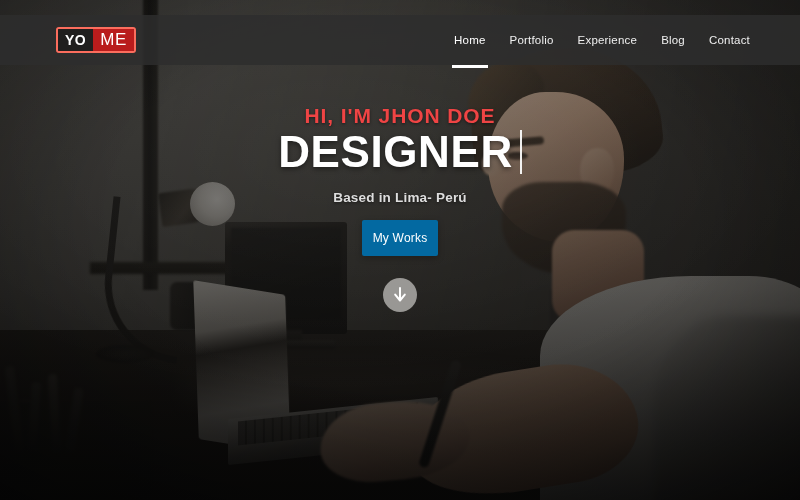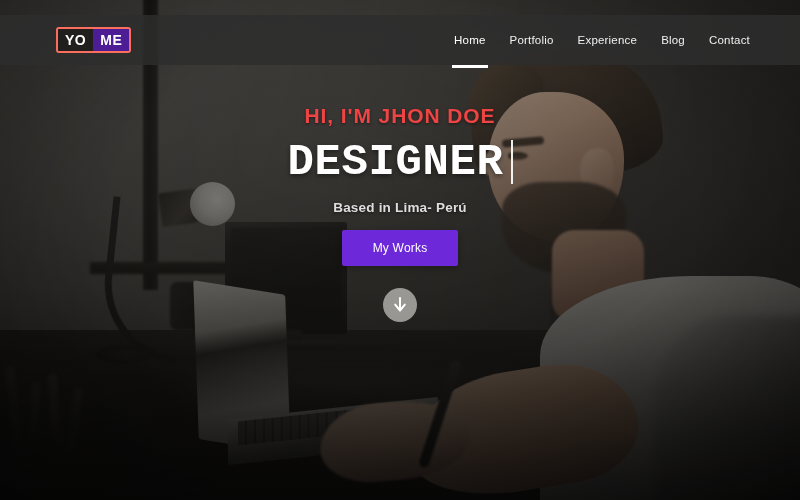--- a/index.html
+++ b/index.html
@@ -309,22 +309,22 @@
     height:26px;
     overflow:hidden;
     cursor:pointer;
   }
   .logo-yo {
     background:#201f1e; color:#ffffff;
     font-size:14px; font-weight:bold; letter-spacing:.5px;
     padding:0 7px; display:flex; align-items:center;
   }
   .logo-me {
-    background:#4c1d95; color:#ffffff;
-    font-size:14px; font-weight:bold; letter-spacing:.5px;
+    background:#b91c1c; color:#ffffff;
+    font-size:17px; font-weight:normal; letter-spacing:.5px;
     padding:0 7px; display:flex; align-items:center;
   }
 
   .nav {
     position:absolute; right:50px; top:0; height:50px;
     display:flex; align-items:center; gap:24px;
   }
   .nav-item {
     position:relative;
     color:#efefef;
@@ -352,22 +352,22 @@
 
   .hero-greet {
     margin-top:54px;
     color:#ef4444;
     font-size:21px;
     font-weight:bold;
     letter-spacing:.9px;
     text-shadow:0 1px 3px rgba(0,0,0,.5);
   }
   .hero-title-row {
-    margin-top:12px;
-    display:flex; align-items:center;font-family:Liberation Mono, monospace;
+    margin-top:2px;
+    display:flex; align-items:center;
   }
   .hero-title {
     color:#ffffff;
     font-size:44px;
     font-weight:bold;
     letter-spacing:.6px;
     line-height:1;
     text-shadow:0 2px 5px rgba(0,0,0,.45);
   }
   .caret {
@@ -380,24 +380,24 @@
   .hero-sub {
     margin-top:16px;
     color:#dedede;
     font-size:13.5px;
     letter-spacing:.2px;
     text-shadow:0 1px 3px rgba(0,0,0,.5);
     font-weight:bold;
   }
   .hero-btn {
     margin-top:15px;
-    background:#6d28d9;
+    background:#0369a1;
     color:#ffffff;
     border:none;
-    width:116px; height:36px;
+    width:76px; height:36px;
     font-size:12px;
     font-family:"Liberation Sans", sans-serif;
     letter-spacing:.2px;
     cursor:pointer;
     border-radius:2px;
     box-shadow:0 2px 6px rgba(0,0,0,.25);
   }
   .scroll-btn {
     margin-top:22px;
     width:34px; height:34px;

